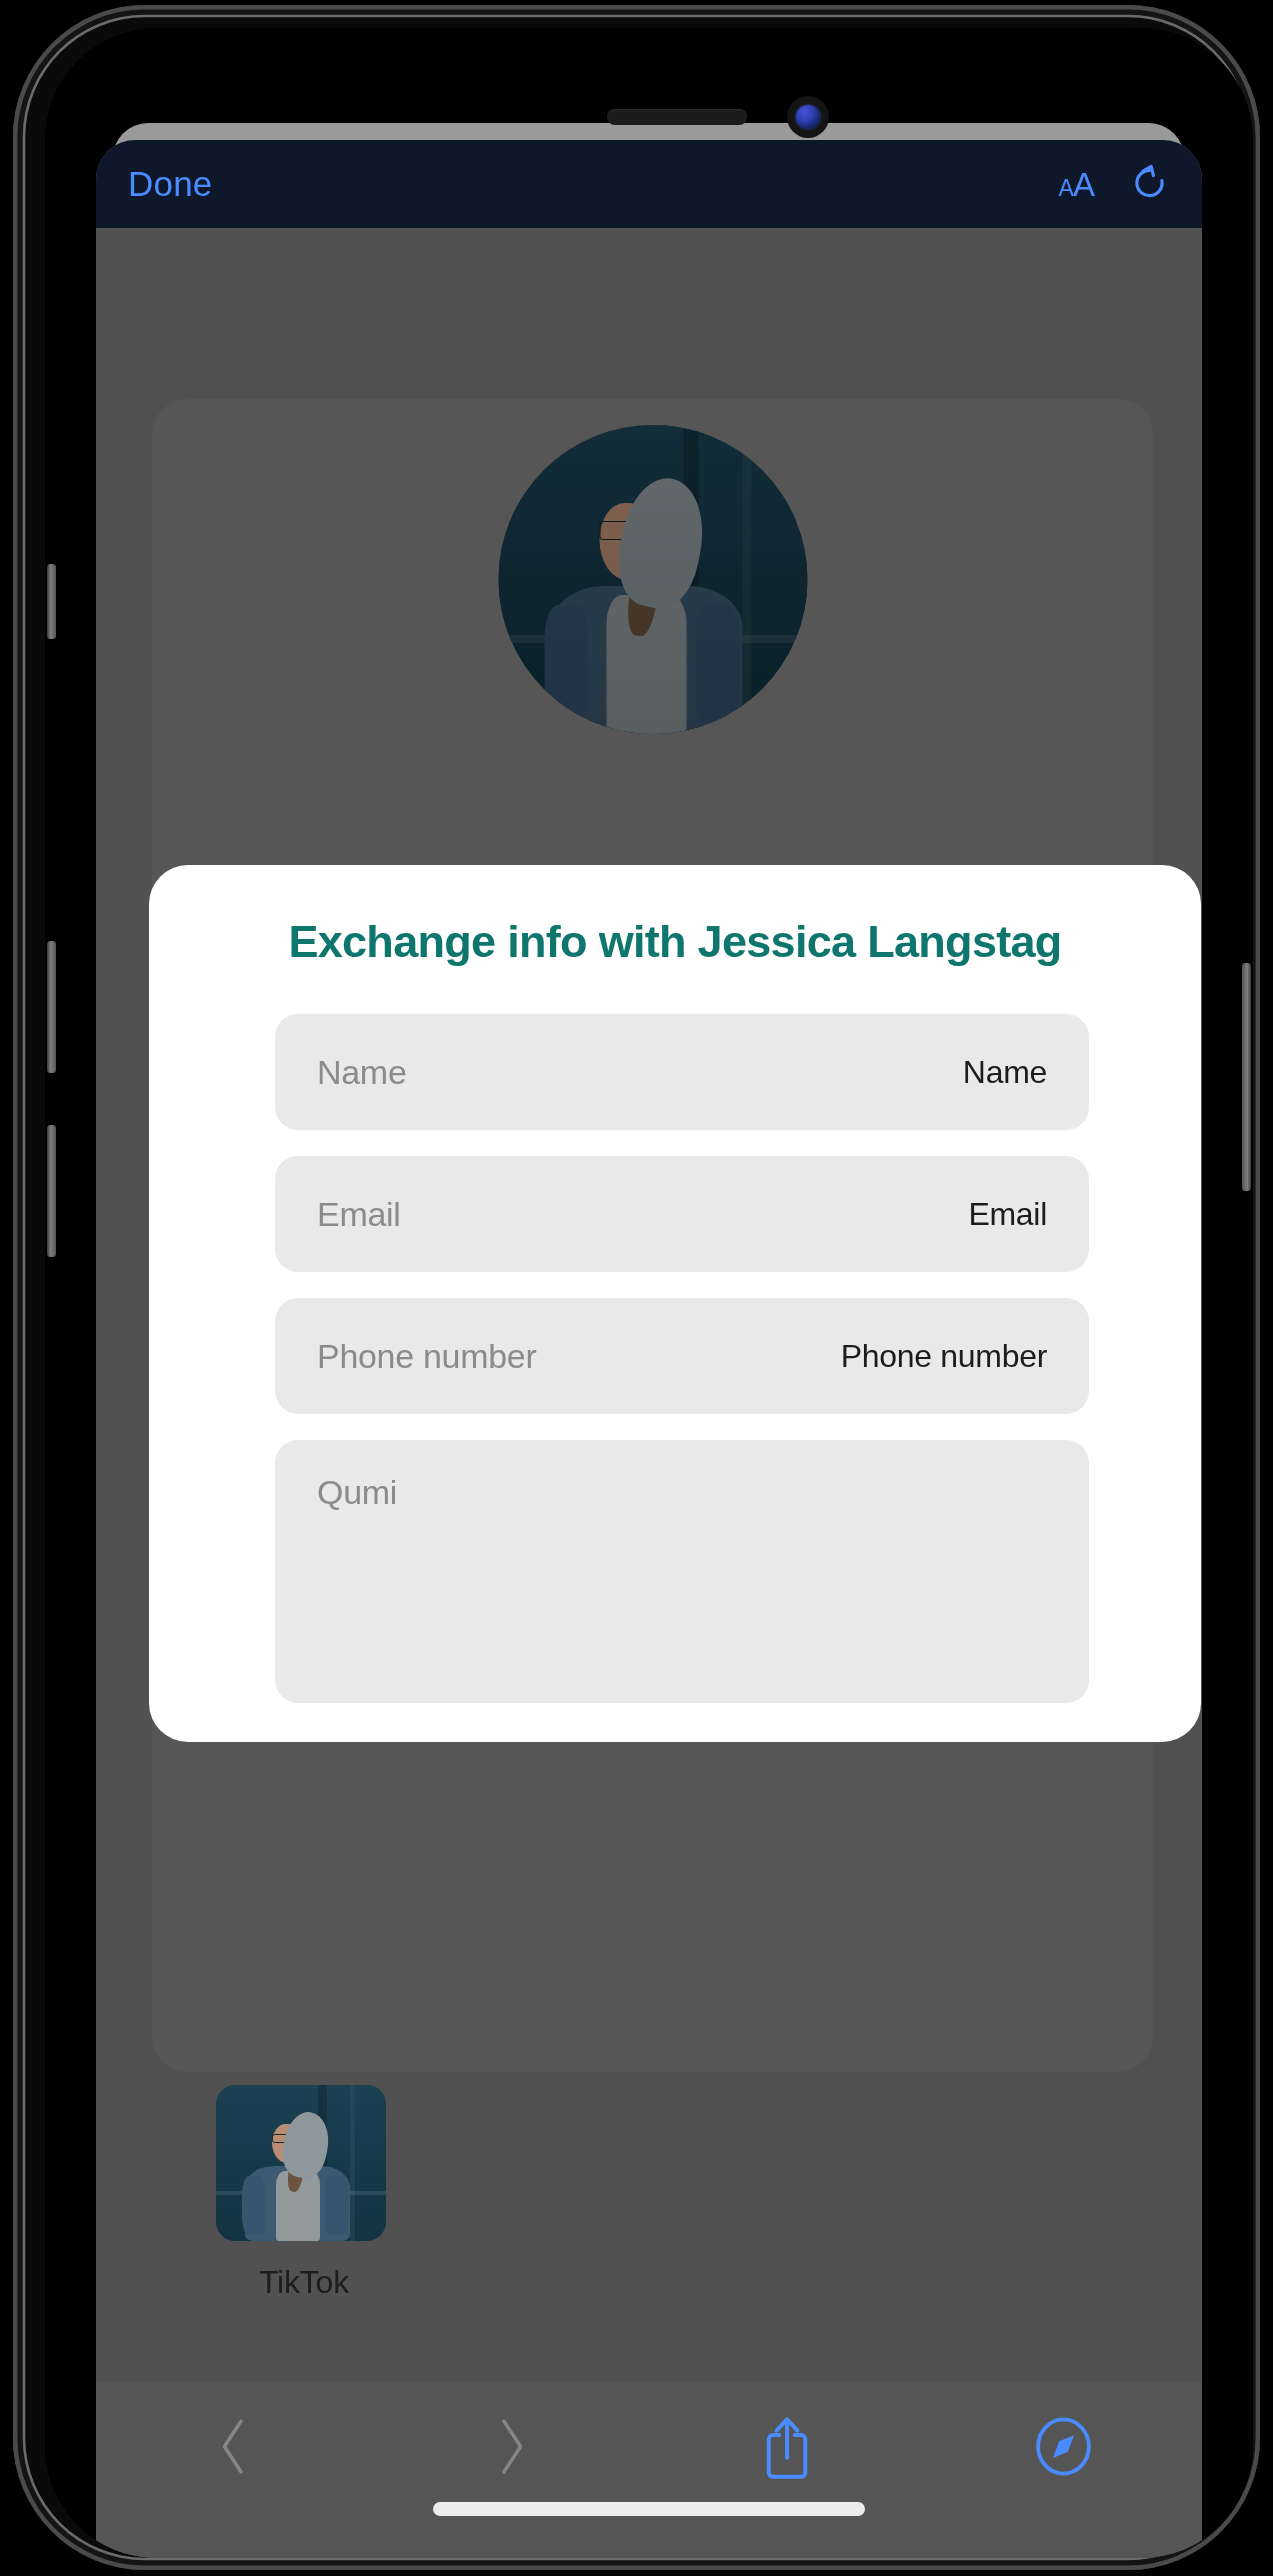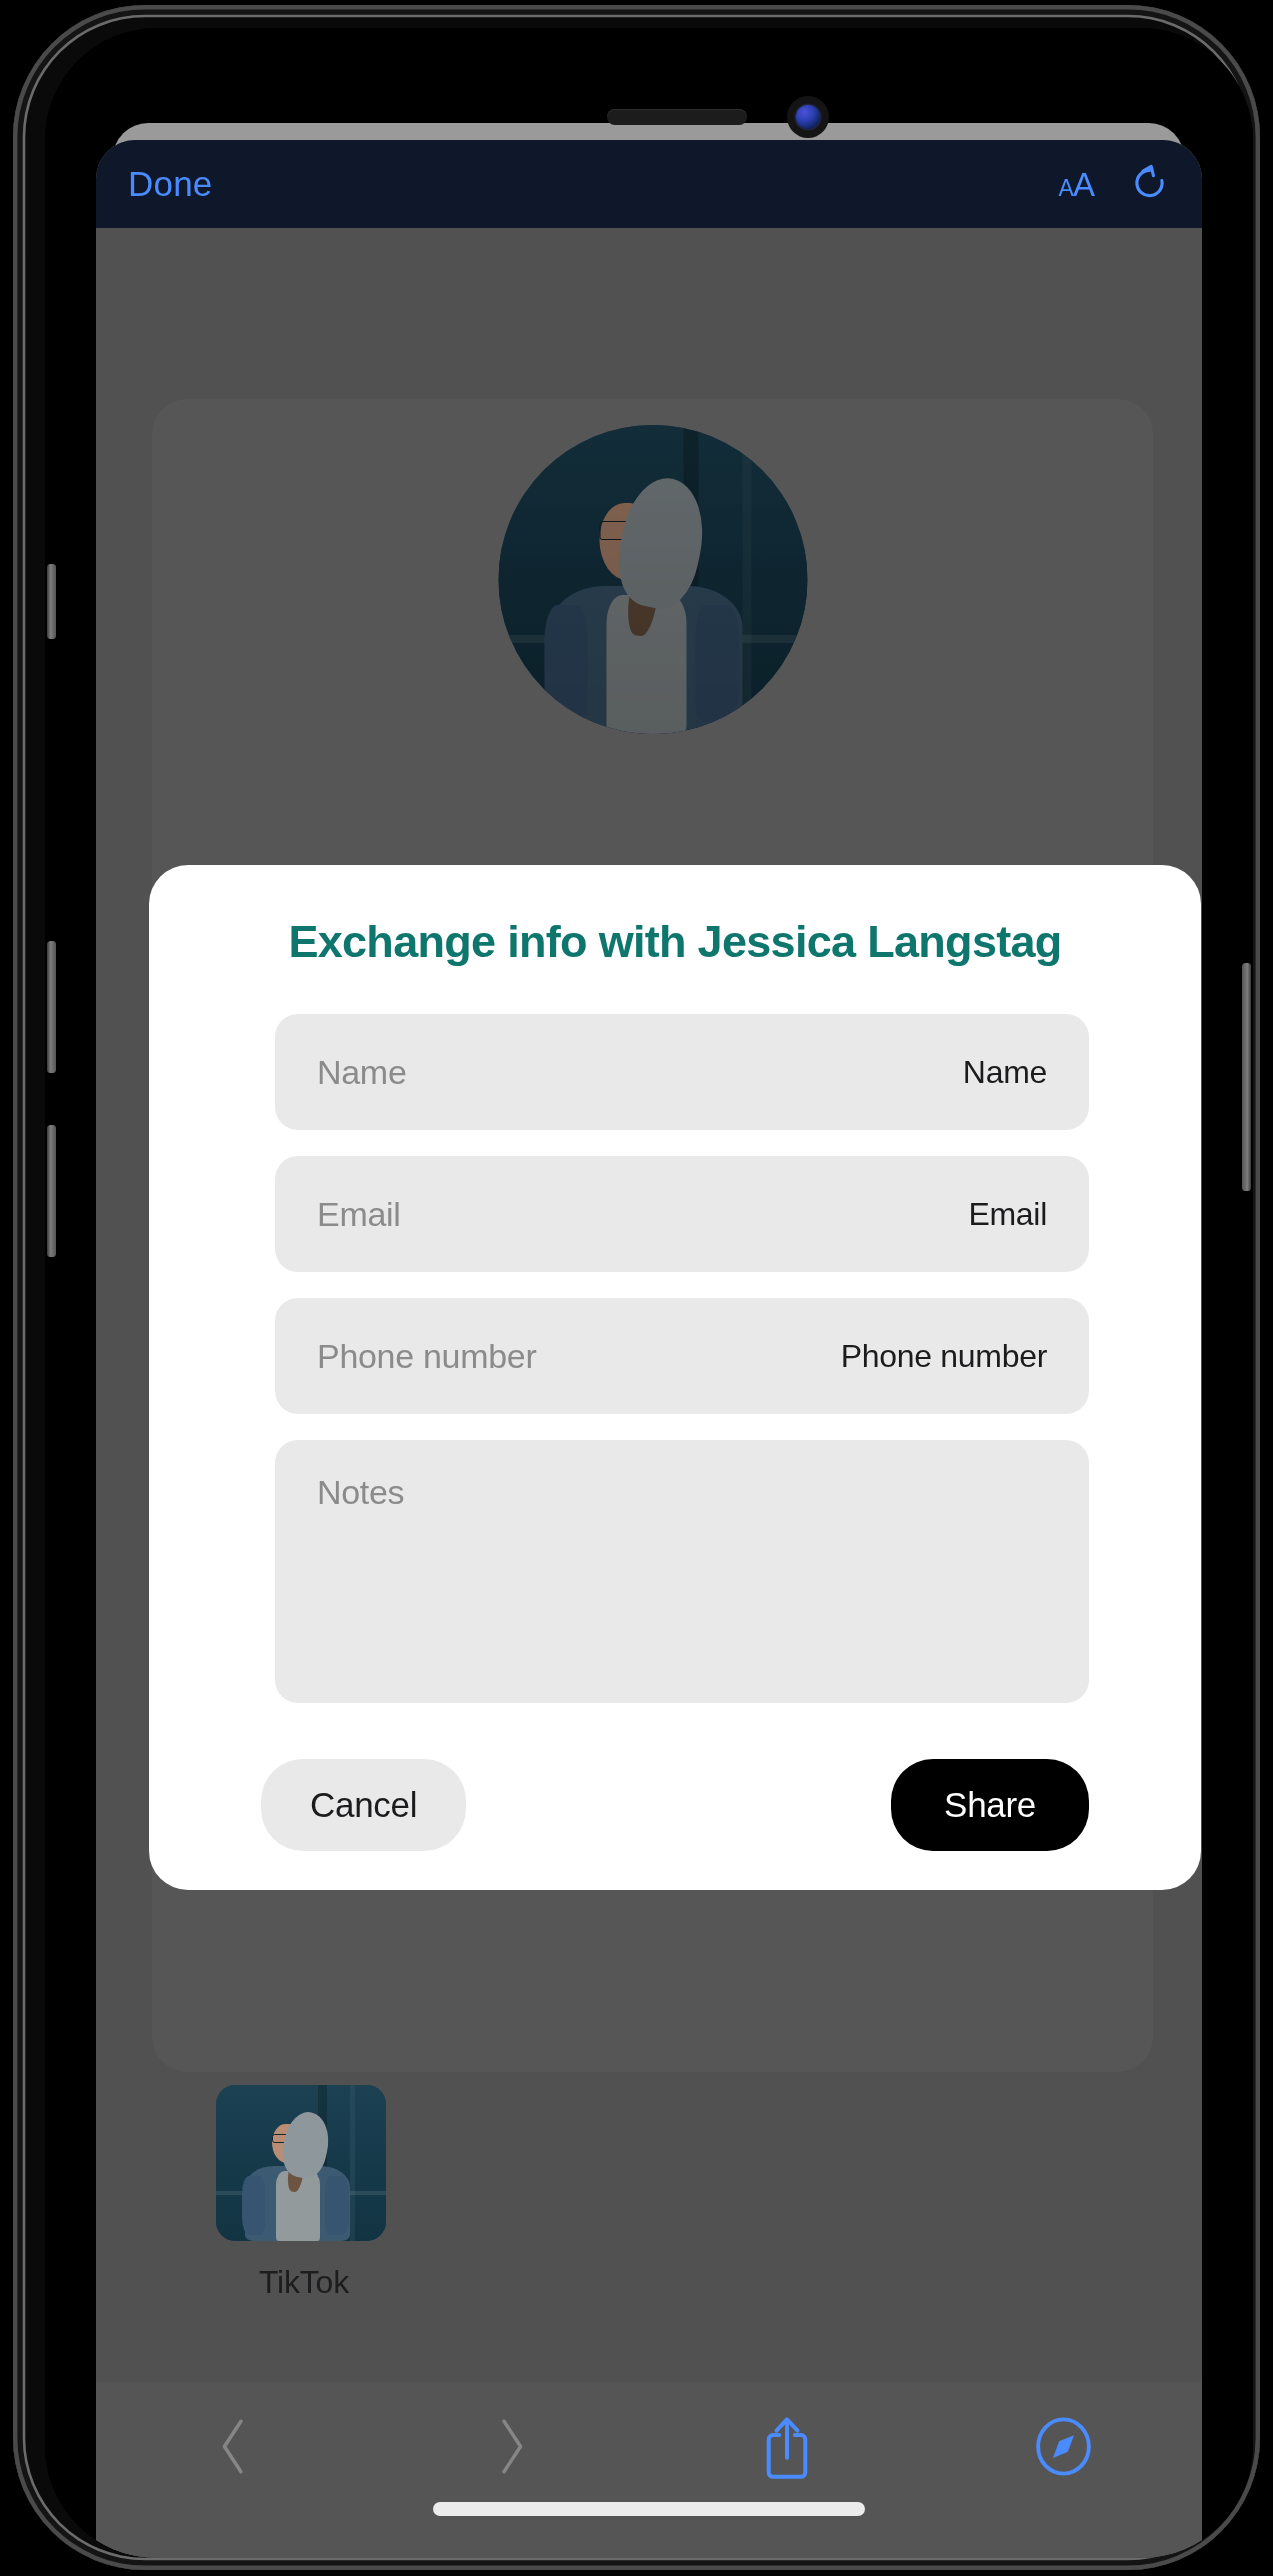--- a/index.html
+++ b/index.html
@@ -519,29 +519,25 @@
             </div>
             <div class="field-row">
               <span class="field-placeholder">Email</span>
               <span class="field-label">Email</span>
             </div>
             <div class="field-row">
               <span class="field-placeholder">Phone number</span>
               <span class="field-label">Phone number</span>
             </div>
             <div class="field-row textarea-row">
-              <span class="field-placeholder">Notes</span>
+              <span class="field-placeholder">Qumi</span>
               <span class="field-label"></span>
             </div>
           </div>
 
-          <div id="modal-actions">
-            <button id="cancel-button">Cancel</button>
-            <button id="share-button">Share</button>
-          </div>
         </div>
 
       </div>
 
       <div id="speaker-grille"></div>
       <div id="front-camera">
         <div id="camera-lens"></div>
       </div>
     </div>
 

